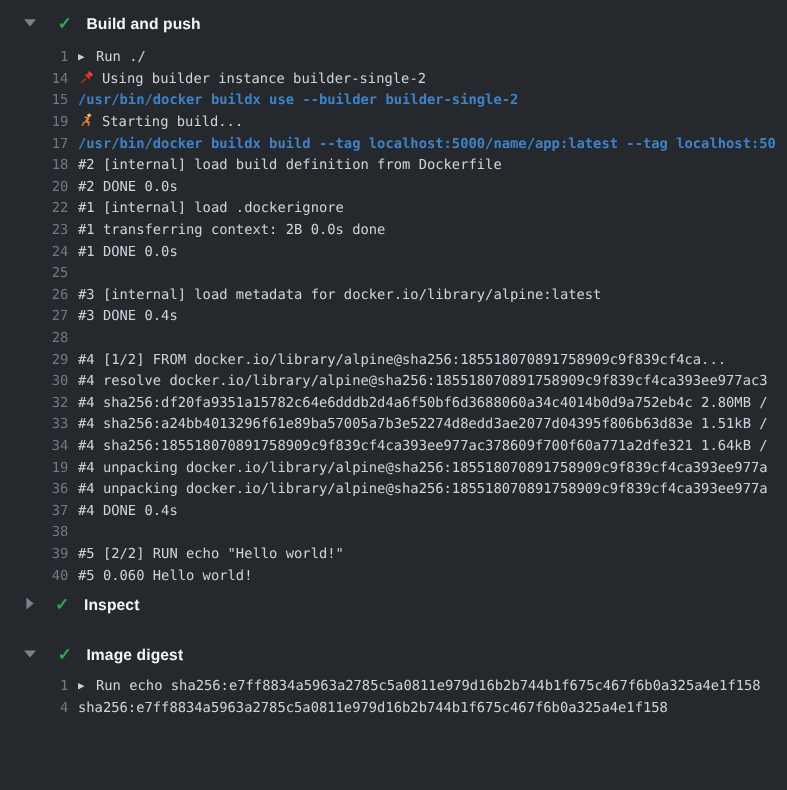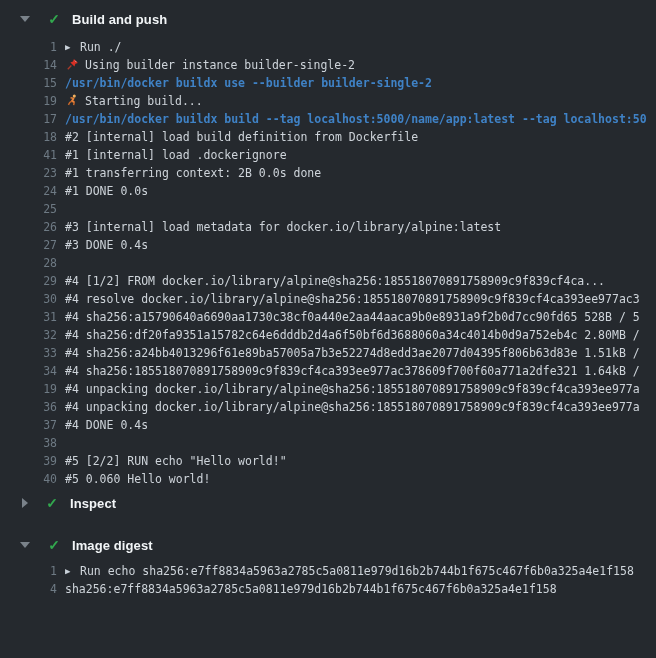--- a/index.html
+++ b/index.html
@@ -48,30 +48,30 @@
         <div class="row"><span class="num">15</span><span class="txt command">/usr/bin/docker buildx use --builder builder-single-2</span></div>
         <div class="row"><span class="num">19</span><span class="txt"><svg class="ic" viewBox="0 0 16 16">
               <circle cx="10.2" cy="2.6" r="1.9" fill="#f0b05e"></circle>
               <path d="M9.6 5 L7.4 8.6 L10.4 10.2" stroke="#e8833a" stroke-width="2.4" fill="none"></path>
               <path d="M7.4 8.8 L4.6 10.4 L3 13.4" stroke="#c9682a" stroke-width="1.8" fill="none"></path>
               <path d="M10.2 10 L9.4 13.6" stroke="#c9682a" stroke-width="1.8" fill="none"></path>
               <path d="M9.8 5.4 L5.6 4.6" stroke="#e8833a" stroke-width="1.6" fill="none"></path>
             </svg>Starting build...</span></div>
         <div class="row"><span class="num">17</span><span class="txt command">/usr/bin/docker buildx build --tag localhost:5000/name/app:latest --tag localhost:50</span></div>
         <div class="row"><span class="num">18</span><span class="txt">#2 [internal] load build definition from Dockerfile</span></div>
-        <div class="row"><span class="num">41</span><span class="txt">#1 [internal] load .dockerignore</span></div>
+        <div class="row"><span class="num">20</span><span class="txt">#2 DONE 0.0s</span></div>
+        <div class="row"><span class="num">22</span><span class="txt">#1 [internal] load .dockerignore</span></div>
         <div class="row"><span class="num">23</span><span class="txt">#1 transferring context: 2B 0.0s done</span></div>
         <div class="row"><span class="num">24</span><span class="txt">#1 DONE 0.0s</span></div>
         <div class="row"><span class="num">25</span><span class="txt"></span></div>
         <div class="row"><span class="num">26</span><span class="txt">#3 [internal] load metadata for docker.io/library/alpine:latest</span></div>
         <div class="row"><span class="num">27</span><span class="txt">#3 DONE 0.4s</span></div>
         <div class="row"><span class="num">28</span><span class="txt"></span></div>
         <div class="row"><span class="num">29</span><span class="txt">#4 [1/2] FROM docker.io/library/alpine@sha256:185518070891758909c9f839cf4ca...</span></div>
         <div class="row"><span class="num">30</span><span class="txt">#4 resolve docker.io/library/alpine@sha256:185518070891758909c9f839cf4ca393ee977ac3</span></div>
-        <div class="row"><span class="num">31</span><span class="txt">#4 sha256:a15790640a6690aa1730c38cf0a440e2aa44aaca9b0e8931a9f2b0d7cc90fd65 528B / 5</span></div>
         <div class="row"><span class="num">32</span><span class="txt">#4 sha256:df20fa9351a15782c64e6dddb2d4a6f50bf6d3688060a34c4014b0d9a752eb4c 2.80MB /</span></div>
         <div class="row"><span class="num">33</span><span class="txt">#4 sha256:a24bb4013296f61e89ba57005a7b3e52274d8edd3ae2077d04395f806b63d83e 1.51kB /</span></div>
         <div class="row"><span class="num">34</span><span class="txt">#4 sha256:185518070891758909c9f839cf4ca393ee977ac378609f700f60a771a2dfe321 1.64kB /</span></div>
         <div class="row"><span class="num">19</span><span class="txt">#4 unpacking docker.io/library/alpine@sha256:185518070891758909c9f839cf4ca393ee977a</span></div>
         <div class="row"><span class="num">36</span><span class="txt">#4 unpacking docker.io/library/alpine@sha256:185518070891758909c9f839cf4ca393ee977a</span></div>
         <div class="row"><span class="num">37</span><span class="txt">#4 DONE 0.4s</span></div>
         <div class="row"><span class="num">38</span><span class="txt"></span></div>
         <div class="row"><span class="num">39</span><span class="txt">#5 [2/2] RUN echo "Hello world!"</span></div>
         <div class="row"><span class="num">40</span><span class="txt">#5 0.060 Hello world!</span></div>
       </div>

